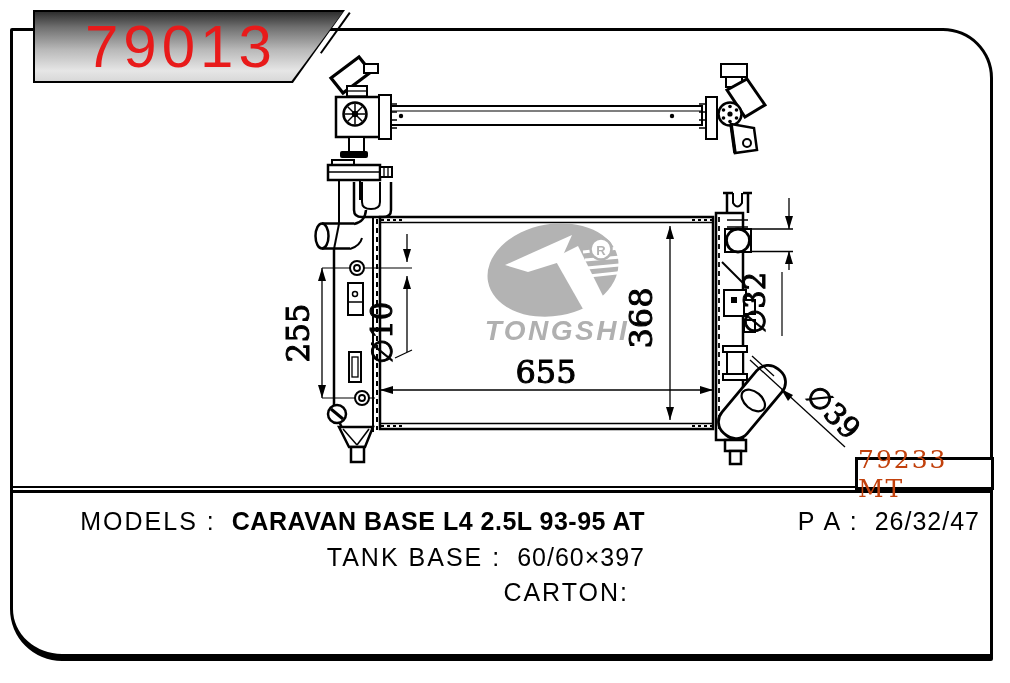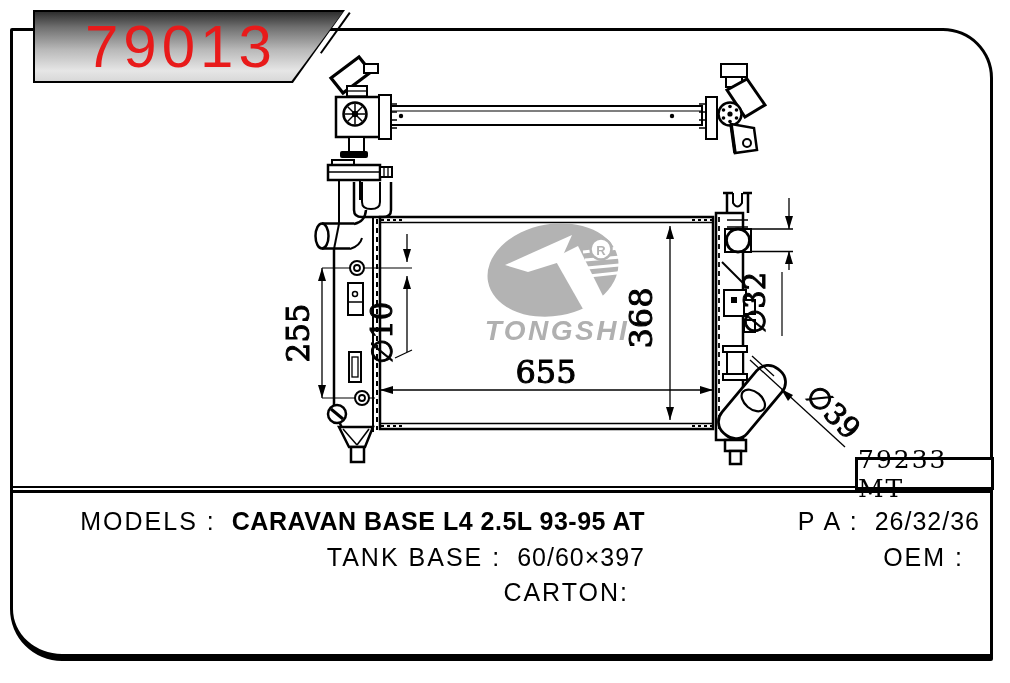--- a/index.html
+++ b/index.html
@@ -19,21 +19,21 @@
     clip-path:polygon(0 0,100% 0,83.3% 100%,0 100%);
     background:linear-gradient(180deg,#2e2e2e 0%,#6f6f6f 22%,#b9b9b9 55%,#e6e6e6 85%,#d8d8d8 100%);}
   .part-number{position:absolute;left:50px;top:0;height:49px;line-height:69px;
     font-size:60px;letter-spacing:5px;color:#e81a1a;font-weight:400;text-align:center;}
   .banner-accent{position:absolute;left:349px;top:12px;width:2px;height:50px;
     background:#000;transform:rotate(35.5deg);transform-origin:top left;z-index:4;}
   
   .ref-box{position:absolute;left:855px;top:457px;width:139px;height:33px;
     border:3px solid #000;box-sizing:border-box;background:#fff;z-index:3;
     display:flex;align-items:center;justify-content:center;
-    font-family:"DejaVu Serif",serif;font-size:25px;letter-spacing:2px;color:#000000;}
+    font-family:"DejaVu Serif",serif;font-size:25px;letter-spacing:2px;color:#c2410c;}
   
   .spec-table{position:absolute;left:60px;top:504px;width:920px;z-index:3;
     font-size:25px;color:#000;}
   .spec-row{display:grid;grid-template-columns:585px auto;height:35.5px;
     align-items:center;white-space:nowrap;text-align:right;}
   .spec-label{letter-spacing:2px;margin-right:16px;}
   .spec-value{letter-spacing:1px;}
   .spec-value.models{font-weight:bold;letter-spacing:0.5px;}
   
   .drawing{position:absolute;left:0;top:0;z-index:2;pointer-events:none;}
@@ -260,29 +260,26 @@
 <div class="ref-box">
   <span>79233 MT</span>
 </div>
 
 <div class="spec-table">
   <div class="spec-row">
     <div>
       <span class="spec-label">MODELS :</span><span class="spec-value models">CARAVAN BASE L4 2.5L 93-95 AT</span>
     </div>
     <div>
-      <span class="spec-label">P A :</span><span class="spec-value">26/32/36</span>
+      <span class="spec-label">P A :</span><span class="spec-value">26/32/47</span>
     </div>
   </div>
   <div class="spec-row">
     <div>
       <span class="spec-label">TANK BASE :</span><span class="spec-value">60/60×397</span>
     </div>
-    <div>
-      <span class="spec-label">OEM :</span><span class="spec-value"></span>
-    </div>
   </div>
   <div class="spec-row">
     <div>
       <span class="spec-label">CARTON:</span><span class="spec-value"></span>
     </div>
   </div>
 </div>
 
 </body></html>

